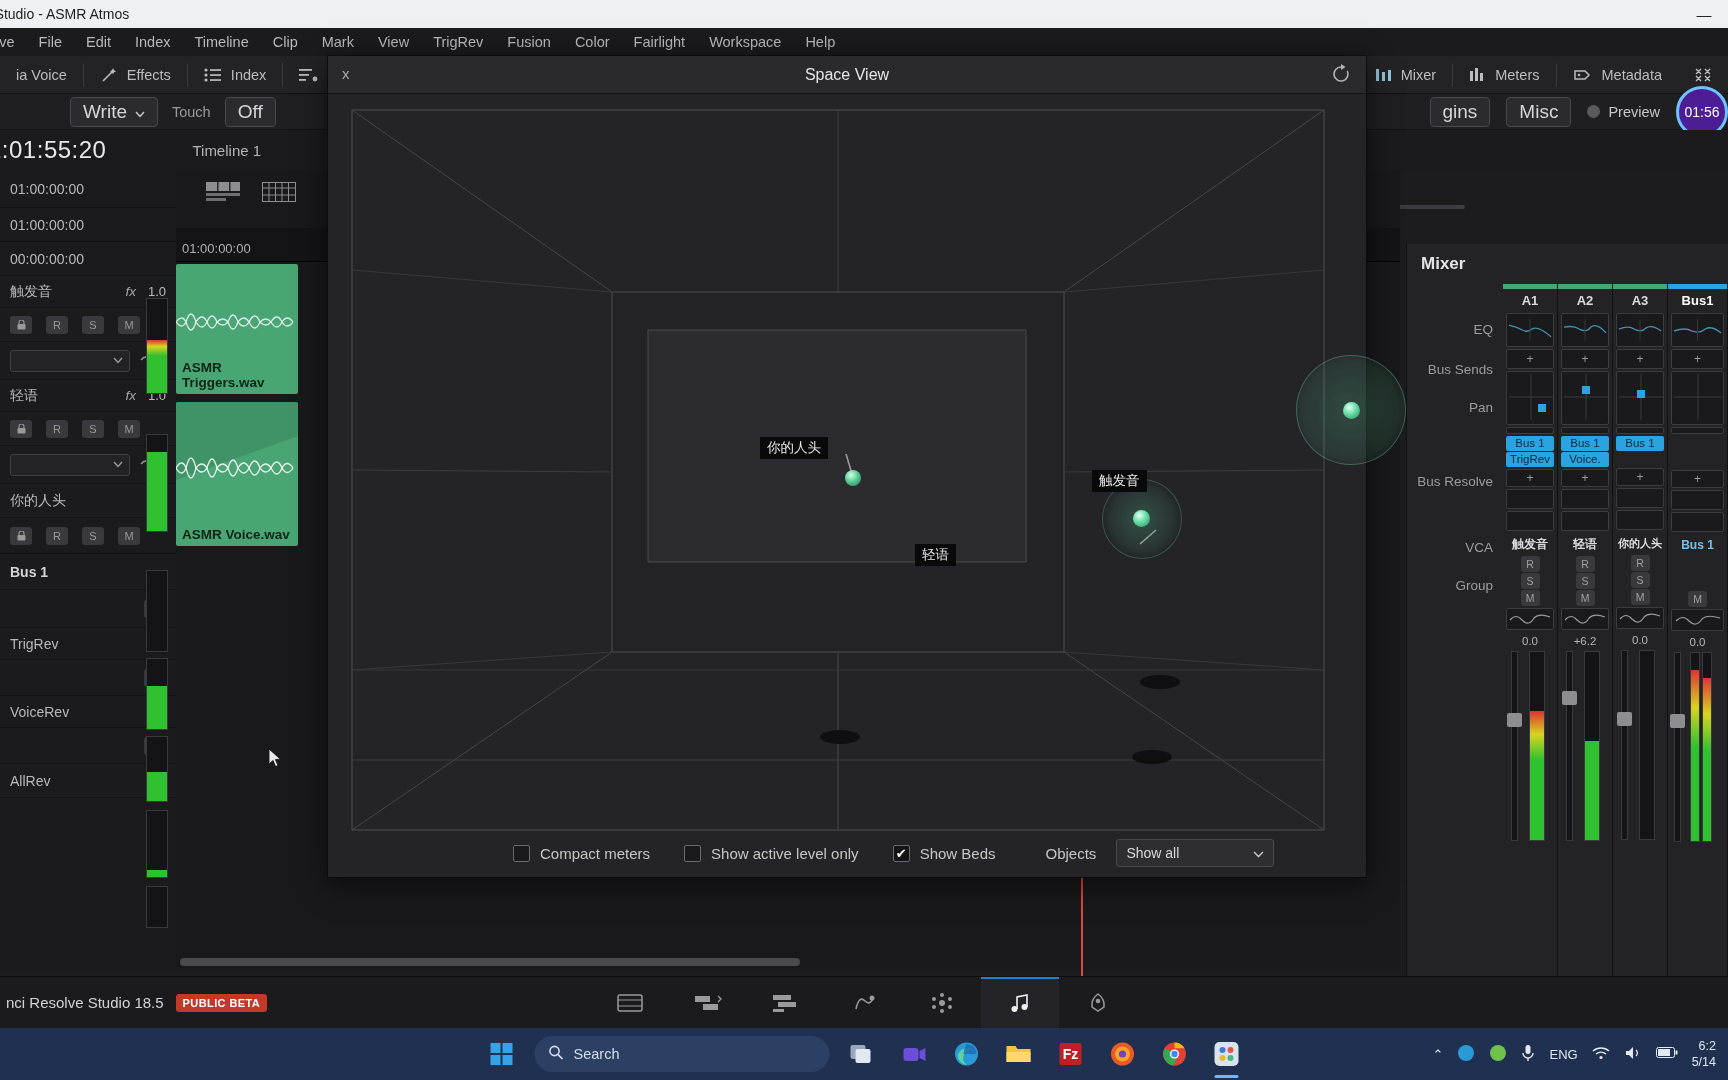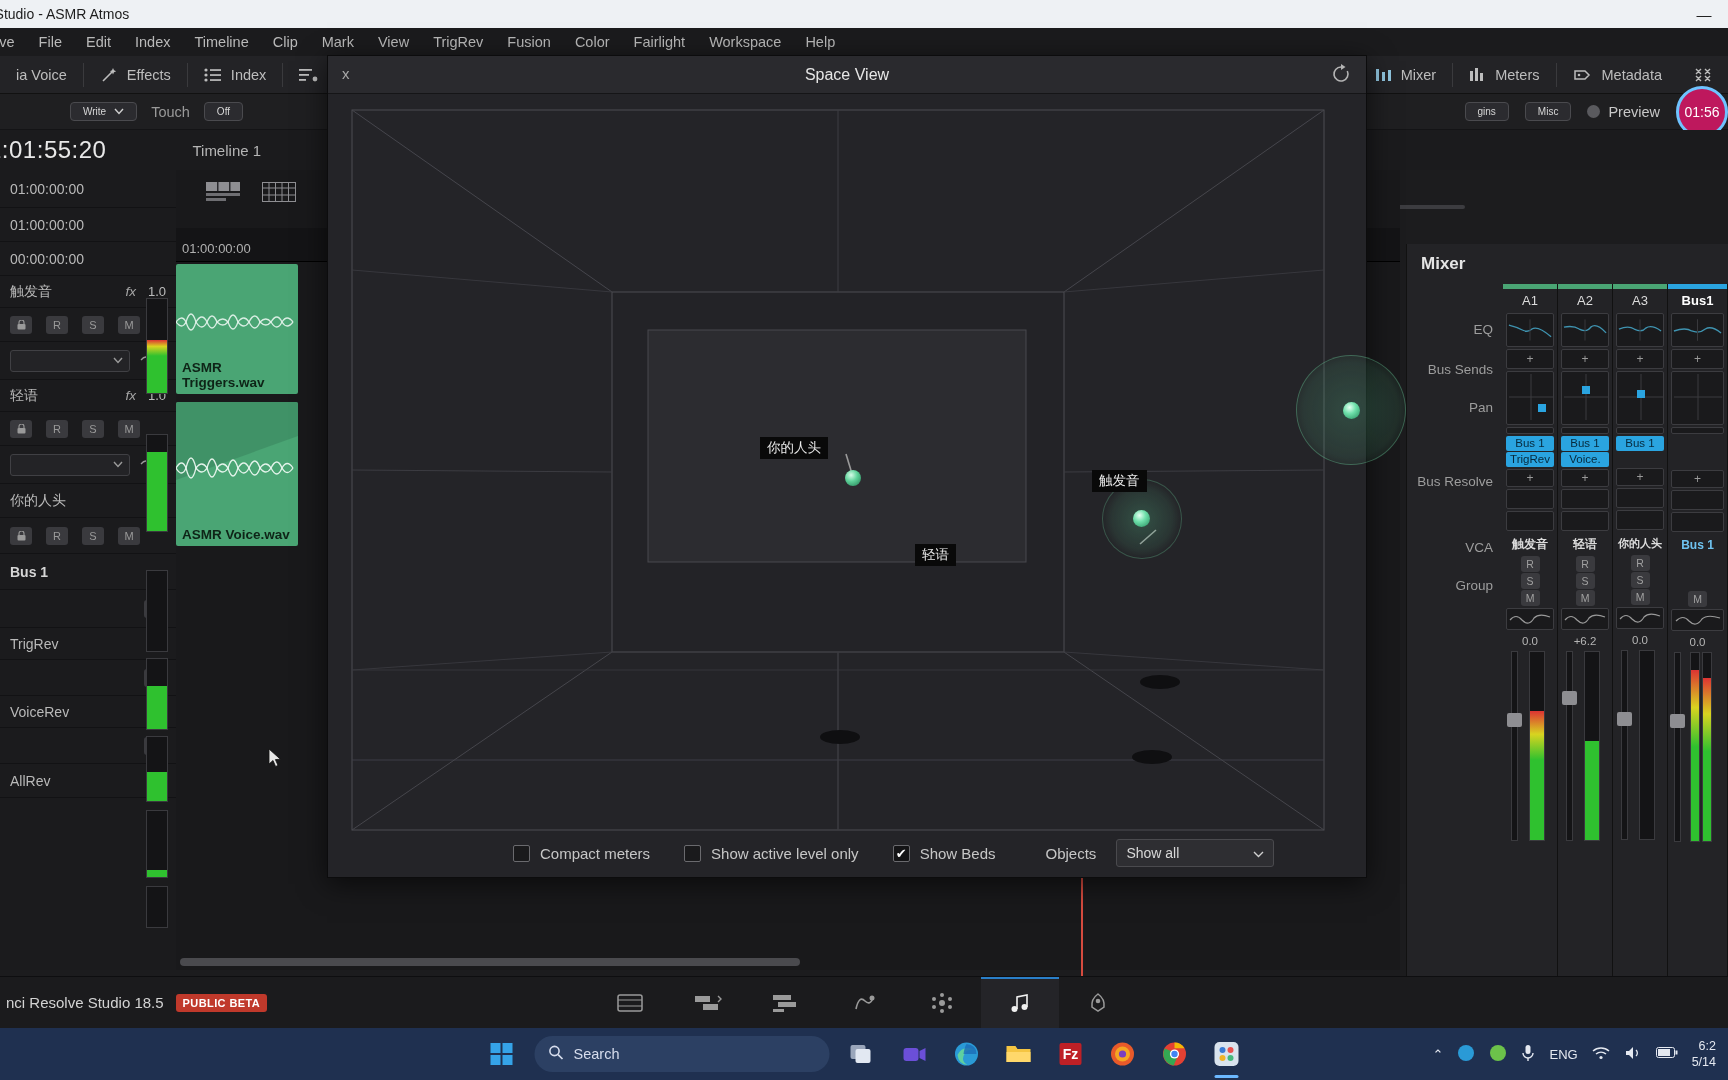--- a/index.html
+++ b/index.html
@@ -46,21 +46,21 @@
 
   
   .autorow {
     position:absolute; left:0; top:94px; width:1728px; height:36px;
     background:#1f1f21; display:flex; align-items:center; font-size:14.5px;
     border-bottom:1px solid #141416;
   }
   .pillbox {
     border:1px solid #4a4a4e; border-radius:4px; background:#2b2b2f;
     padding:3px 12px; display:flex; align-items:center; gap:8px; color:#d6d6d6;
-    font-size:10px;
+    font-size:19px;
   }
   .plainlbl { padding:0 14px; color:#9a9a9a; }
 
   
   .tcrow {
     position:absolute; left:0; top:130px; width:1728px; height:40px;
     background:#1b1b1d; display:flex; align-items:center;
   }
   .tcbig { font-size:24px; color:#e8e8e8; letter-spacing:0.5px; margin-left:-12px;}
   .tlname { font-size:15px; color:#b5b5b5; margin-left:86px; }
@@ -102,21 +102,21 @@
   .mix-title { font-size:17px; color:#e4e4e4; font-weight:bold;
                padding:10px 0 8px 14px; }
   .mixgrid { position:absolute; left:0; right:0; top:40px; bottom:0; display:flex; }
   .mixlabels { width:96px; text-align:right; padding-right:10px; font-size:13.5px;
                color:#9d9d9d; position:relative; }
   .mixlabels div { position:absolute; right:10px; }
   .strips { flex:1; display:flex; position:relative; }
   .strip { width:55px; border-right:1px solid #111; position:relative; }
   .strip-top { height:5px; }
   .strip-name { height:22px; display:flex; align-items:center;
-    justify-content:center; font-size:13px; color:#dcdcdc; }
+    justify-content:center; font-size:13px; color:#dcdcdc;font-weight:bold; }
   .cell { margin:2px 3px; border:1px solid #3c3c40; background:#1a1a1c;
           border-radius:2px; display:flex; align-items:center;
           justify-content:center; font-size:12px; color:#9a9a9a; }
   .bustag { margin:1px 3px; background:#2aa4e0; color:#06293c; font-size:11.5px;
     border-radius:2px; text-align:center; height:15px; line-height:15px;
     overflow:hidden; }
   .rsm { width:19px; height:16px; border-radius:3px; background:#3a3a3e;
     color:#a0a0a0; font-size:10.5px; display:flex; align-items:center;
     justify-content:center; margin:1px auto; }
 
@@ -170,21 +170,21 @@
   .searchpill { width:295px; height:36px; border-radius:18px; background:#2c4063;
     display:flex; align-items:center; gap:10px; padding:0 14px;
     font-size:14.5px; color:#d7dded; }
   .tbicon { width:38px; height:38px; border-radius:7px; display:flex;
             align-items:center; justify-content:center; font-size:12px;
             color:#fff; position:relative; }
   .tray { margin-left:auto; display:flex; align-items:center; gap:14px;
           padding-right:12px; font-size:13px; color:#e4e8f0; }
   .tray .clk { text-align:right; line-height:1.3; font-size:12.5px; }
 
-  .preview-badge { width:52px; height:52px; border-radius:50%; background:#be185d;
+  .preview-badge { width:52px; height:52px; border-radius:50%; background:#4c1d95;
     border:3px solid #6fc3ff; color:#fff; font-size:14px; display:flex;
     align-items:center; justify-content:center; }
 </style>
 </head>
 <body>
 
 <div id="app">
 
   <div class="titlebar">
     <span class="ttl">solve Studio - ASMR Atmos</span>

